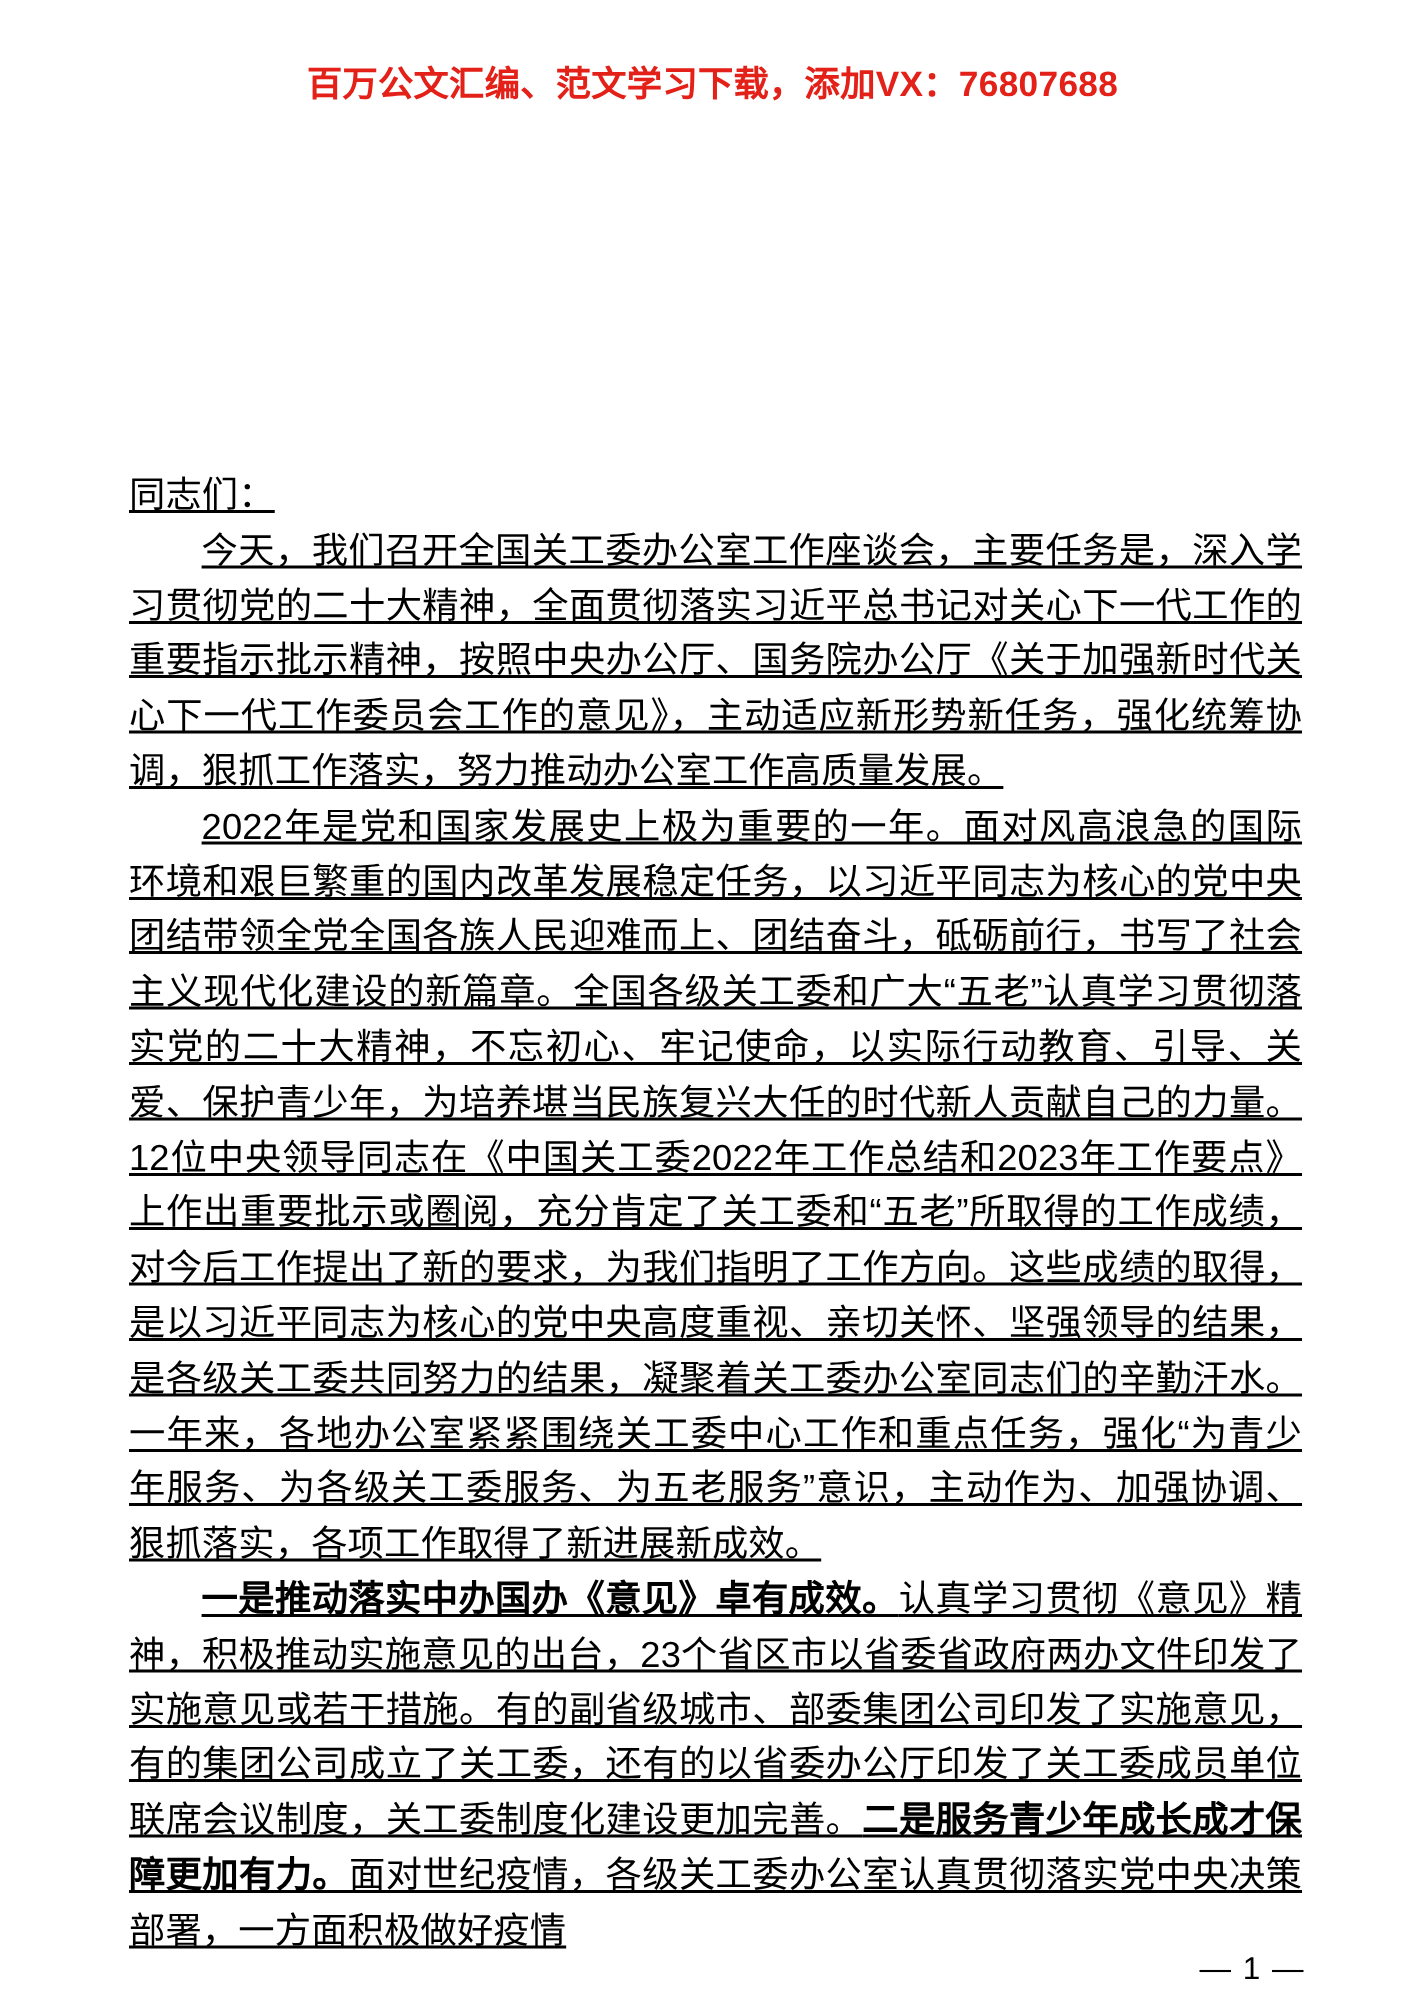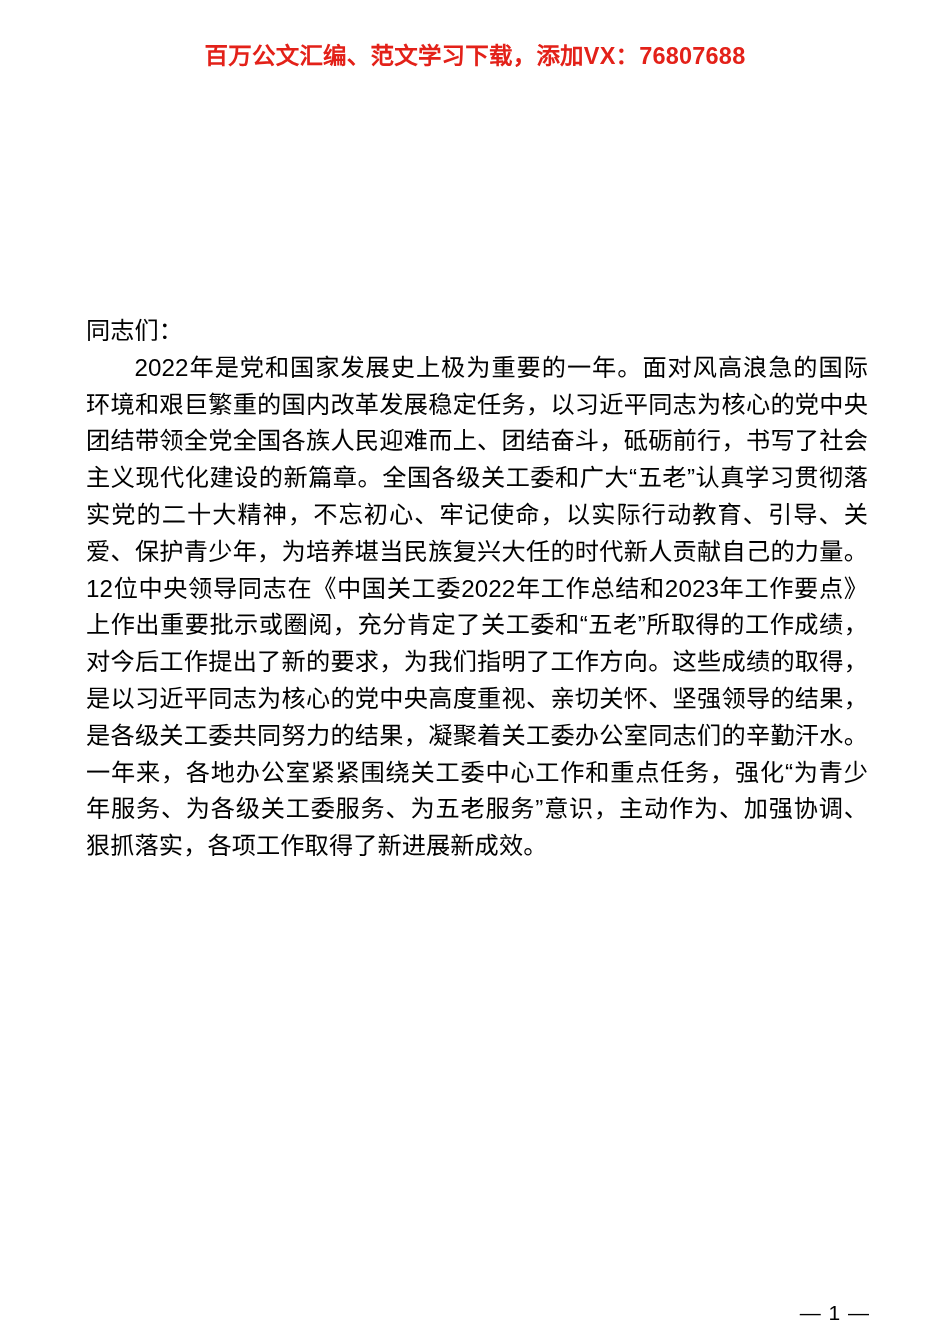--- a/index.html
+++ b/index.html
@@ -70,20 +70,21 @@
   }
   p.para {
     margin: 0;
     font-size: 24.2px;
     line-height: 36.8px;
     text-align: justify;
     text-justify: inter-ideograph;
     letter-spacing: 0.1px;
     color: #000;
     word-break: break-all;
+    text-decoration: underline;
   }
   p.para.salutation {
     text-indent: 0;
   }
   p.para.indent {
     text-indent: 2em;
   }
   b.bold-run {
     font-weight: 700;
   }
@@ -108,21 +109,23 @@
 
 <div class="page">
 
   <div class="promo-header">百万公文汇编、范文学习下载，添加VX：76807688</div>
 
 
   <div class="body-area">
 
     <p class="para salutation">同志们：</p>
 
+    <p class="para indent">今天，我们召开全国关工委办公室工作座谈会，主要任务是，深入学习贯彻党的二十大精神，全面贯彻落实习近平总书记对关心下一代工作的重要指示批示精神，按照中央办公厅、国务院办公厅《关于加强新时代关心下一代工作委员会工作的意见》，主动适应新形势新任务，强化统筹协调，狠抓工作落实，努力推动办公室工作高质量发展。</p>
 
     <p class="para indent">2022年是党和国家发展史上极为重要的一年。面对风高浪急的国际环境和艰巨繁重的国内改革发展稳定任务，以习近平同志为核心的党中央团结带领全党全国各族人民迎难而上、团结奋斗，砥砺前行，书写了社会主义现代化建设的新篇章。全国各级关工委和广大“五老”认真学习贯彻落实党的二十大精神，不忘初心、牢记使命，以实际行动教育、引导、关爱、保护青少年，为培养堪当民族复兴大任的时代新人贡献自己的力量。12位中央领导同志在《中国关工委2022年工作总结和2023年工作要点》上作出重要批示或圈阅，充分肯定了关工委和“五老”所取得的工作成绩，对今后工作提出了新的要求，为我们指明了工作方向。这些成绩的取得，是以习近平同志为核心的党中央高度重视、亲切关怀、坚强领导的结果，是各级关工委共同努力的结果，凝聚着关工委办公室同志们的辛勤汗水。一年来，各地办公室紧紧围绕关工委中心工作和重点任务，强化“为青少年服务、为各级关工委服务、为五老服务”意识，主动作为、加强协调、狠抓落实，各项工作取得了新进展新成效。</p>
 
+    <p class="para indent"><b class="bold-run">一是推动落实中办国办《意见》卓有成效。</b><span>认真学习贯彻《意见》精神，积极推动实施意见的出台，23个省区市以省委省政府两办文件印发了实施意见或若干措施。有的副省级城市、部委集团公司印发了实施意见，有的集团公司成立了关工委，还有的以省委办公厅印发了关工委成员单位联席会议制度，关工委制度化建设更加完善。</span><b class="bold-run">二是服务青少年成长成才保障更加有力。</b><span>面对世纪疫情，各级关工委办公室认真贯彻落实党中央决策部署，一方面积极做好疫情</span></p>
 
   </div>
 
   <div class="footer">— 1 —</div>
 
 </div>
 
 </body></html>

